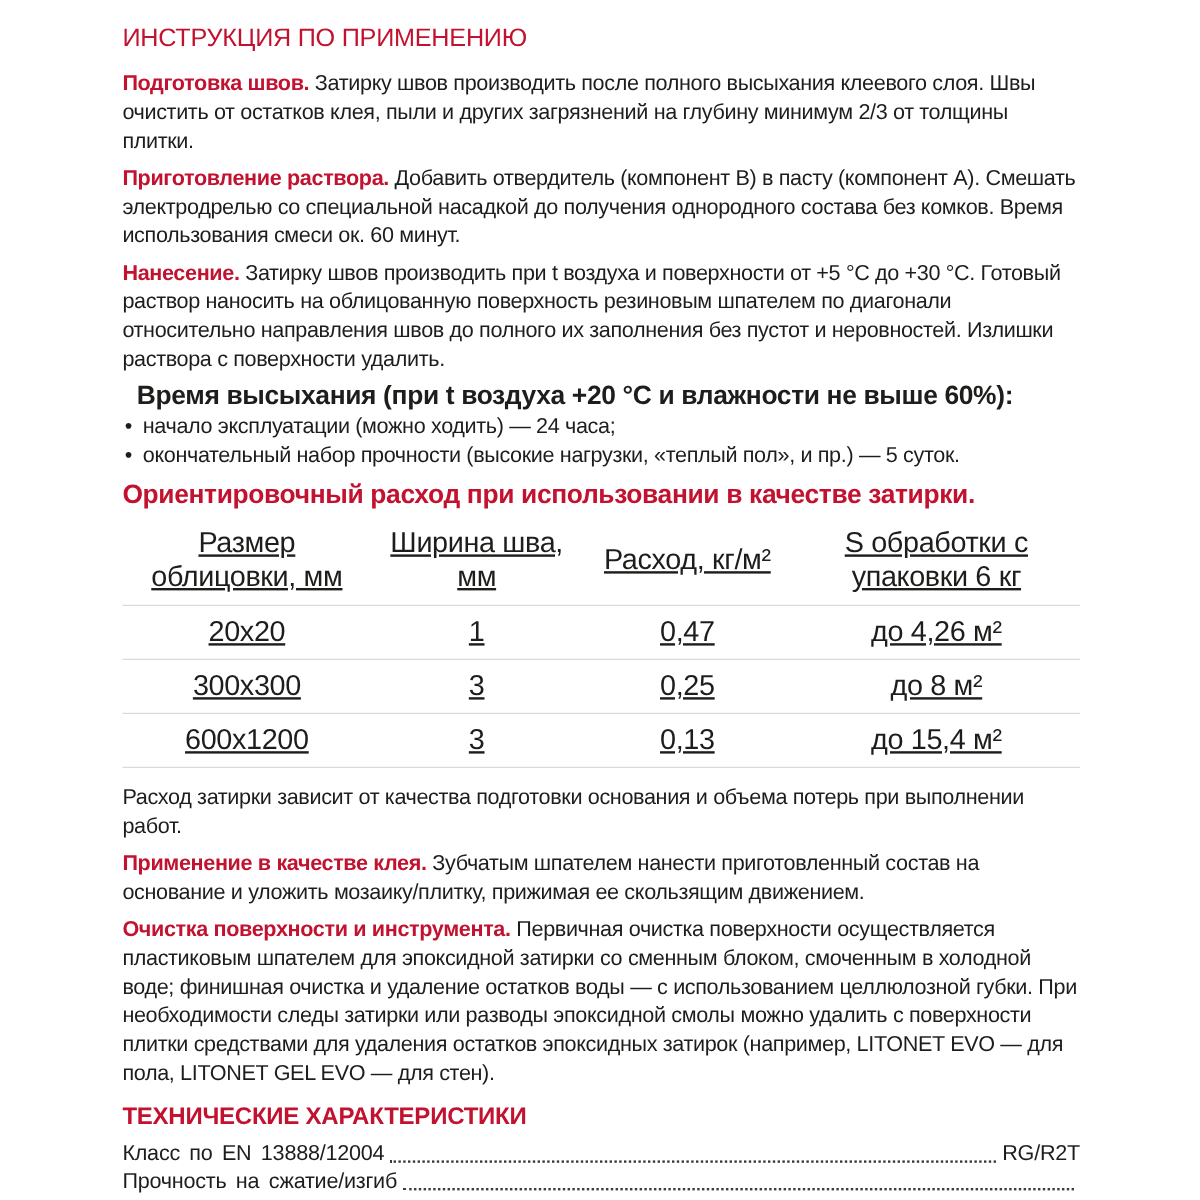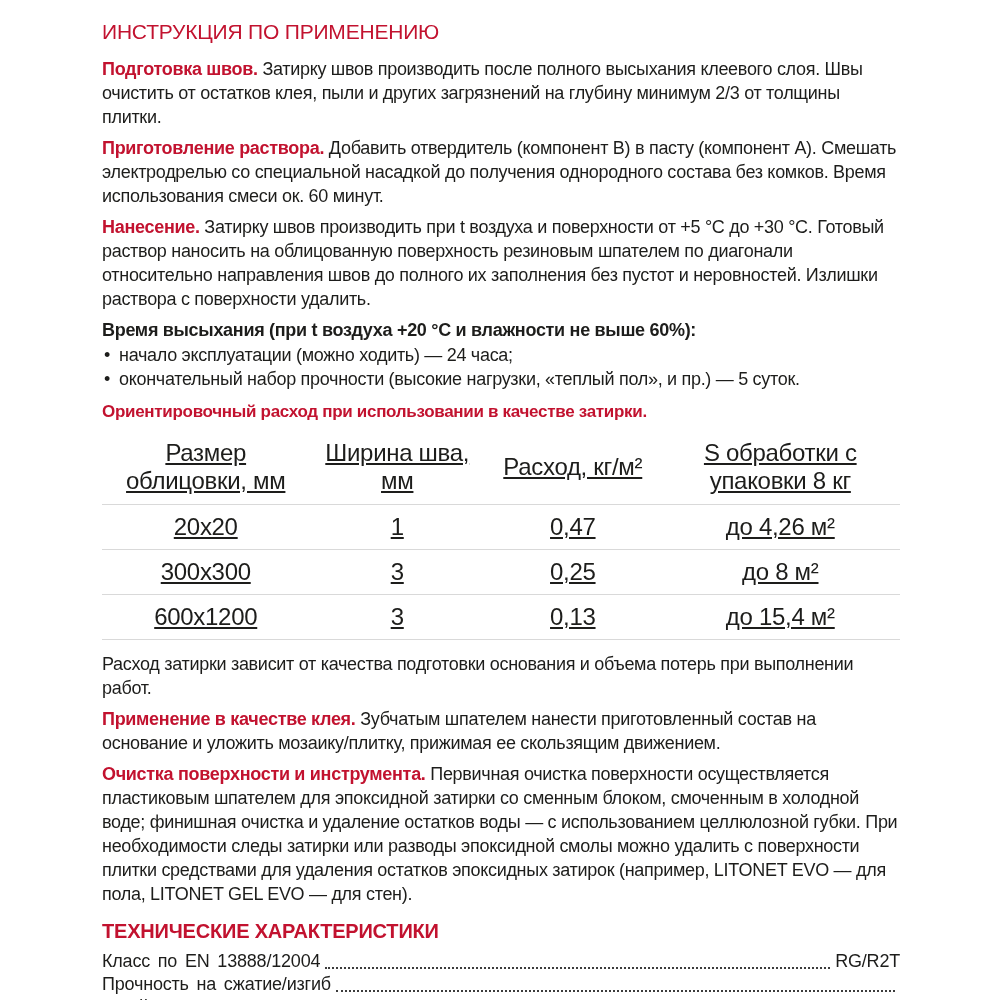--- a/index.html
+++ b/index.html
@@ -15,32 +15,32 @@
     font-size: 21px; font-weight: normal; color: var(--accent);
     margin: 0 0 13px 0; letter-spacing: -0.2px;
   }
   p.body-par {
     font-size: 18px; line-height: 24px; letter-spacing: -0.3px;
     margin: 0 0 7px 0;
   }
   .lead { font-weight: bold; color: var(--accent); }
 
   .subhead {
-    font-size: 18px; line-height: 24px; font-weight: bold;
-    letter-spacing: -0.3px; margin: 0 0 1px 0;
+    font-size: 22px; line-height: 24px; font-weight: bold;
+    letter-spacing: -0.3px; margin: 0 0 1px 12px;
   }
   ul.bullets { list-style: none; margin: 0 0 9px 0; padding: 0; }
   ul.bullets li {
     font-size: 18px; line-height: 24px; letter-spacing: -0.3px;
     position: relative; padding-left: 17px;
   }
   ul.bullets li::before { content: "\2022"; position: absolute; left: 2px; }
 
   .red-heading {
-    font-size: 17px; line-height: 24px; font-weight: bold;
+    font-size: 22px; line-height: 24px; font-weight: bold;
     color: var(--accent); letter-spacing: -0.3px; margin: 0 0 9px 0;
   }
 
   table.consumption {
     width: 100%; border-collapse: collapse; margin: 0 0 12px 0;
     font-size: 24px; letter-spacing: -0.3px; text-decoration: underline;
   }
   table.consumption th {
     font-weight: normal; text-align: center; padding: 6px 4px 9px;
     border-bottom: 1px solid var(--rule);
@@ -93,21 +93,21 @@
       <col class="col-size">
         <col class="col-width">
         <col class="col-rate">
         <col class="col-area">
     </colgroup>
     <thead>
       <tr>
         <th>Размер облицовки, мм</th>
         <th>Ширина шва, мм</th>
         <th>Расход, кг/м²</th>
-        <th>S обработки с упаковки 8 кг</th>
+        <th>S обработки с упаковки 6 кг</th>
       </tr>
     </thead>
     <tbody>
       <tr>
         <td>20x20</td>
         <td>1</td>
         <td>0,47</td>
         <td>до 4,26 м²</td>
       </tr>
       <tr>

